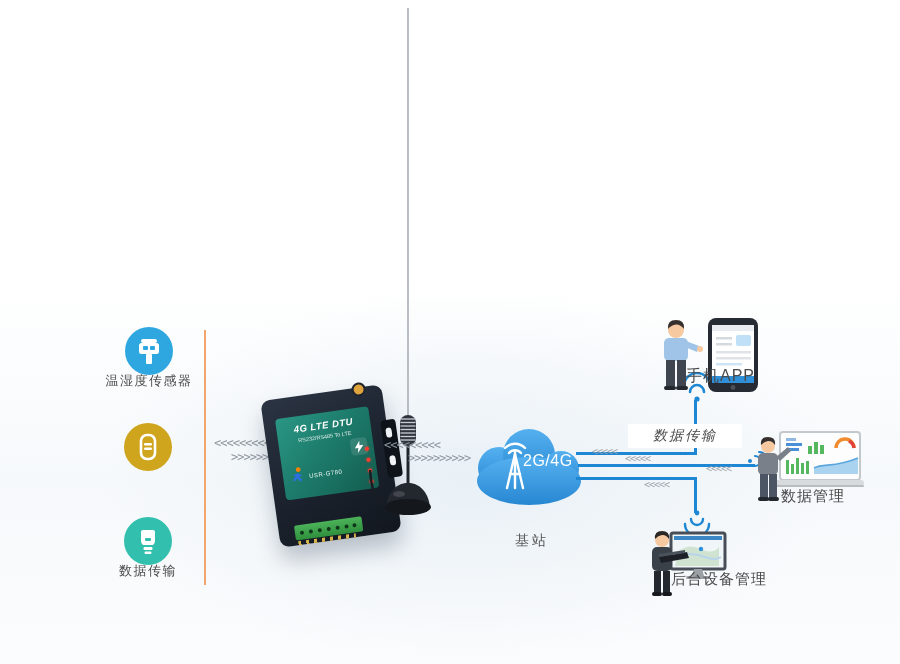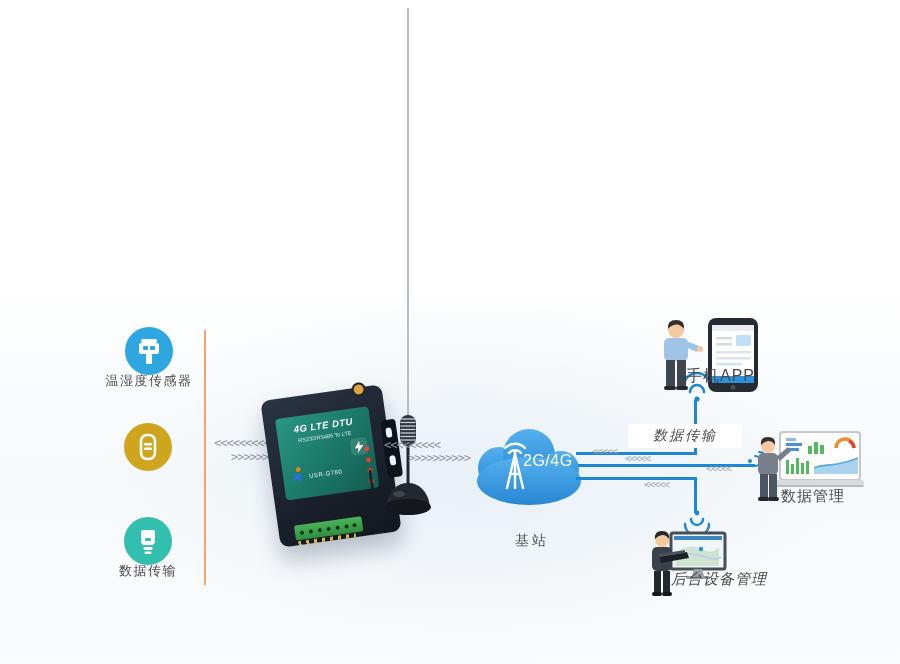--- a/index.html
+++ b/index.html
@@ -286,15 +286,15 @@
       <path d="M10,12 Q9,4 17,4 Q25,4 24,12 Q21,7.5 17,8 Q13,8.5 10,12 Z" fill="#2b2724"></path>
       <rect x="7" y="20" width="20" height="24" rx="5" fill="#3a4149"></rect>
       <path d="M14,30 L42,25 L44,31 L16,36 Z" fill="#1d2127"></path>
       <path d="M14,30 L40,26 L40,23 L14,27 Z" fill="#4a525c"></path>
       <rect x="9" y="44" width="7" height="22" fill="#23272e"></rect>
       <rect x="18" y="44" width="7" height="22" fill="#23272e"></rect>
       <rect x="7" y="65" width="10" height="4" rx="2" fill="#15181d"></rect>
       <rect x="17" y="65" width="10" height="4" rx="2" fill="#15181d"></rect>
     </g>
   </svg>
-  <div class="abs ep-label" style="left:671px;top:570px;font-style:italic;">后台设备管理</div>
+  <div class="abs ep-label" style="left:671px;top:570px;">后台设备管理</div>
 
 </div>
 
 </body></html>

